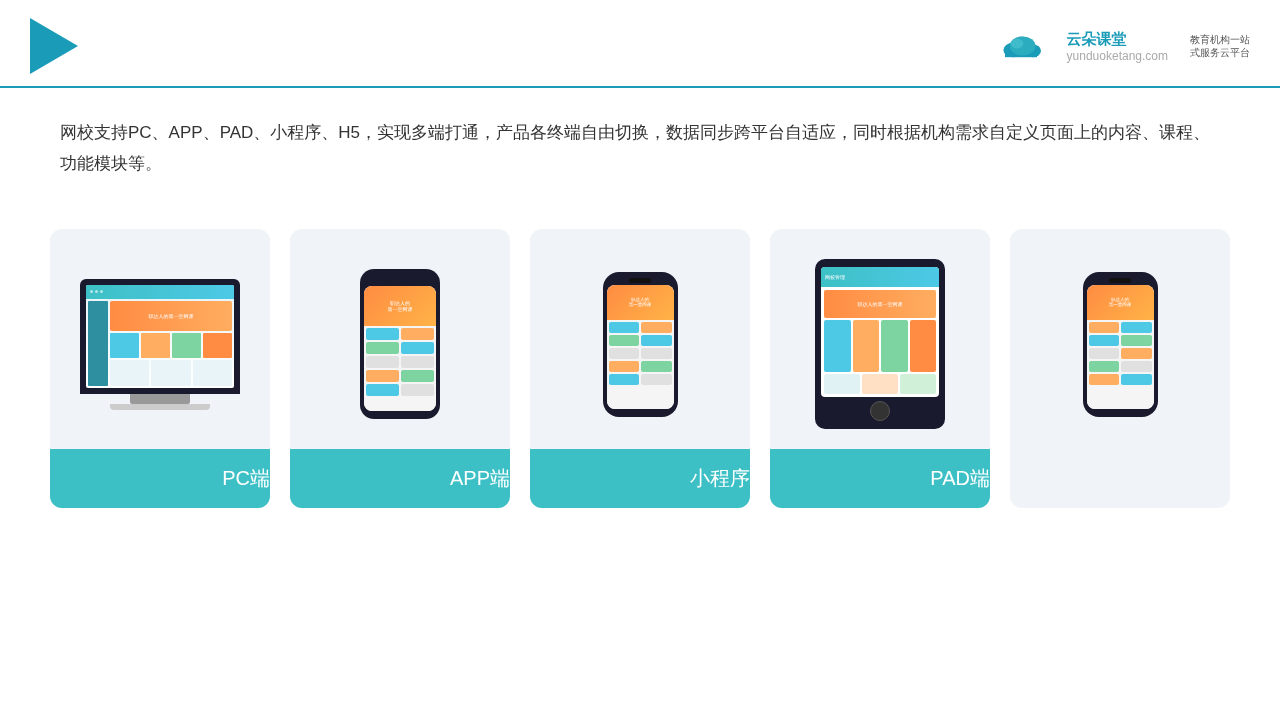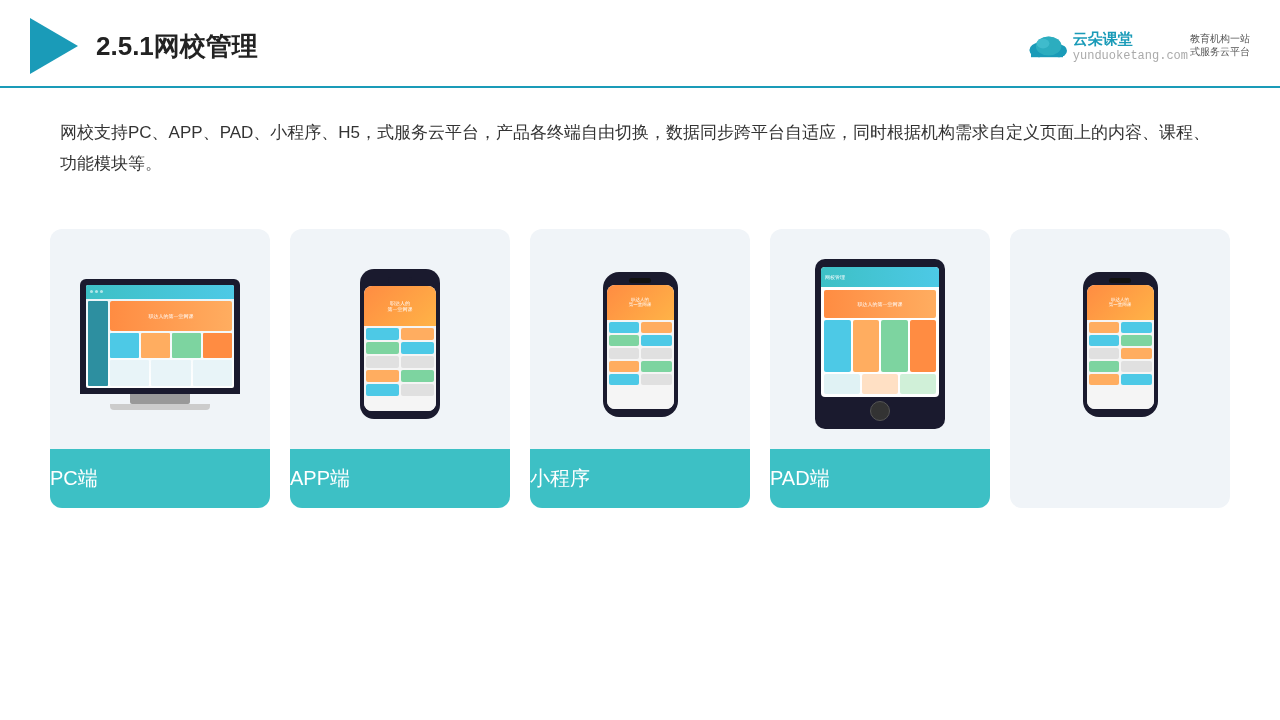--- a/index.html
+++ b/index.html
@@ -32,22 +32,21 @@
       border-left: 48px solid #1a9bb8;
     }
     .page-title {
       font-size: 26px;
       font-weight: bold;
       color: #222;
     }
     .header-right {
       display: flex;
       align-items: center;
-      gap: 2px;
-      font-family: Liberation Mono, monospace;
+      gap: 22px;
     }
     .brand-logo {
       display: flex;
       align-items: center;
       gap: 8px;
     }
     .cloud-icon-svg {
       width: 48px;
       height: 32px;
     }
@@ -106,21 +105,21 @@
       align-items: center;
       justify-content: center;
       padding: 20px 10px 10px 10px;
     }
 
     .card-label {
       width: 100%;
       background: #3dc0c5;
       color: #fff;
       font-size: 20px;
-      text-align: left;
+      text-align: right;
       padding: 16px 0;
       font-weight: 500;
     }
 
     
     
     .pc-monitor {
       display: flex;
       flex-direction: column;
       align-items: center;
@@ -400,21 +399,20 @@
     .mini-block.b2 { background: #ffad60; }
     .mini-block.b3 { background: #7dd4a0; }
     .mini-block.b4 { background: #e0e0e0; }
   </style>
 </head>
 <body>
 
 <div class="header">
   <div class="header-left">
     <div class="logo-triangle"></div>
-    <h1 class="page-title">2.5.1网校管理</h1>
   </div>
   <div class="header-right">
     <div class="brand-logo">
 
       <svg class="cloud-icon-svg" viewBox="0 0 60 40" fill="none" xmlns="http://www.w3.org/2000/svg">
         <ellipse cx="20" cy="25" rx="12" ry="9" fill="#1a9bb8"></ellipse>
         <ellipse cx="32" cy="20" rx="16" ry="12" fill="#1a9bb8"></ellipse>
         <ellipse cx="45" cy="26" rx="10" ry="8" fill="#1a9bb8"></ellipse>
         <rect x="10" y="25" width="40" height="9" fill="#1a9bb8"></rect>
 
@@ -424,21 +422,21 @@
     </div>
     <div class="brand-text-block">
       <span class="brand-name">云朵课堂</span>
       <span class="brand-url">yunduoketang.com</span>
     </div>
     <div class="brand-slogan">教育机构一站<br>式服务云平台</div>
   </div>
 </div>
 
 <div class="description">
-  <p>网校支持PC、APP、PAD、小程序、H5，式服务云平台，产品各终端自由切换，数据同步跨平台自适应，同时根据机构需求自定义页面上的内容、课程、功能模块等。</p>
+  <p>网校支持PC、APP、PAD、小程序、H5，实现多端打通，产品各终端自由切换，数据同步跨平台自适应，同时根据机构需求自定义页面上的内容、课程、功能模块等。</p>
 </div>
 
 <div class="cards-container">
 
   <div class="card">
     <div class="card-image-area">
       <div class="pc-monitor">
         <div class="monitor-frame">
           <div class="monitor-screen">
             <div class="monitor-screen-content">

